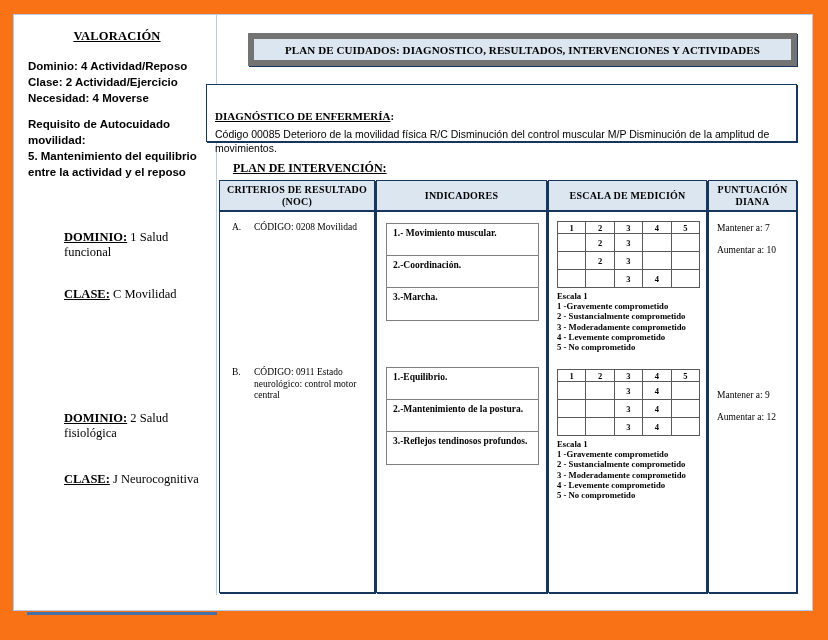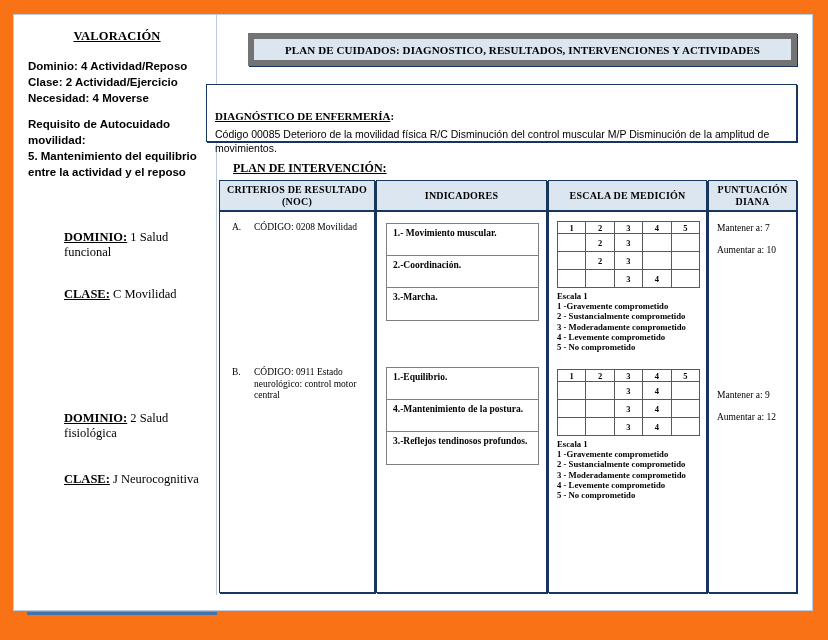--- a/index.html
+++ b/index.html
@@ -312,21 +312,21 @@
       <div class="thead">
         <span>INDICADORES</span>
       </div>
       <div class="ind-group" id="ind-group-a">
         <div class="ind-cell">1.- Movimiento muscular.</div>
         <div class="ind-cell">2.-Coordinación.</div>
         <div class="ind-cell">3.-Marcha.</div>
       </div>
       <div class="ind-group" id="ind-group-b">
         <div class="ind-cell">1.-Equilibrio.</div>
-        <div class="ind-cell">4.-Mantenimiento de la postura.</div>
+        <div class="ind-cell">2.-Mantenimiento de la postura.</div>
         <div class="ind-cell">3.-Reflejos tendinosos profundos.</div>
       </div>
     </div>
 
     <div class="tcol" id="col-esc">
       <div class="thead">
         <span>ESCALA DE MEDICIÓN</span>
       </div>
 
       <div class="scale-wrap" id="scale-wrap-a">

